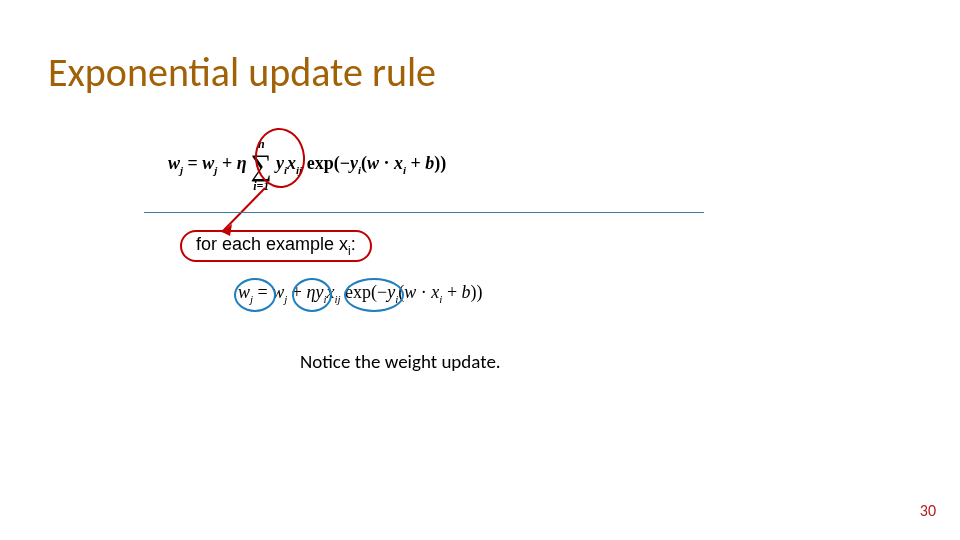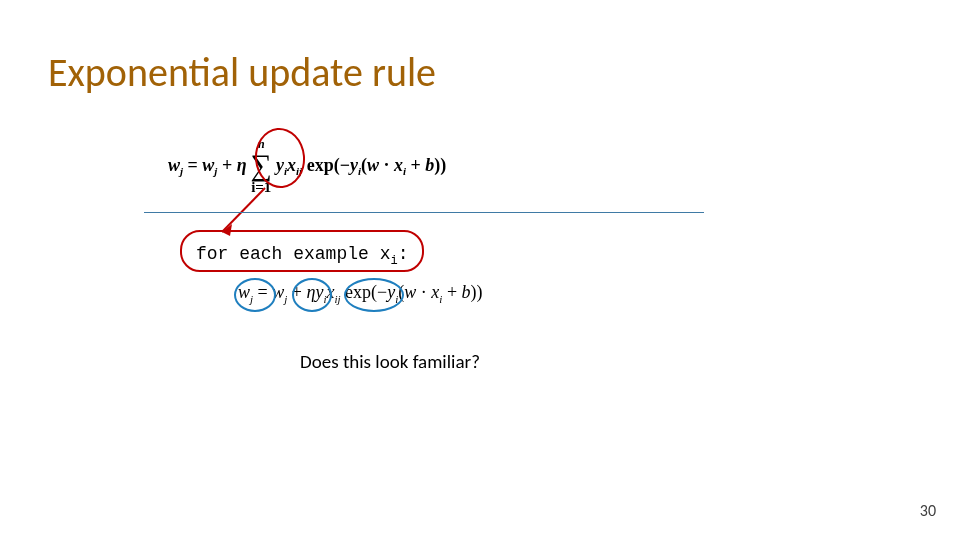--- a/index.html
+++ b/index.html
@@ -19,21 +19,21 @@
     top: 48px;
     font-size: 40px;
     font-weight: 400;
     color: #a16207;
   }
   .page-number {
     position: absolute;
     right: 24px;
     bottom: 20px;
     font-size: 16px;
-    color: #404040;
+    color: #b91c1c;
   }
   .hr-line {
     position: absolute;
     left: 144px;
     top: 212px;
     width: 560px;
     height: 0;
     border-top: 1px solid #3f7aa5;
   }
   
@@ -49,21 +49,21 @@
   .eq1 .bigop {
     display: inline-block;
     vertical-align: middle;
     text-align: center;
     line-height: 1.0;
     margin: 0 4px;
     position: relative;
   }
   .eq1 .bigop .n     { font-size: 12px; font-style: italic; display: block; }
   .eq1 .bigop .sigma { font-size: 30px; font-weight: 400; display: block; }
-  .eq1 .bigop .from  { font-size: 15px; display: block; }
+  .eq1 .bigop .from  { font-size: 12px; font-style: italic; display: block; }
   .sub { font-size: 11px; vertical-align: sub; font-style: italic; }
   .ital { font-style: italic; }
   
   .red-ellipse {
     position: absolute;
     border: 2px solid #c00000;
     border-radius: 50%;
   }
   .sigma-ring {
     left: 255px; top: 128px; width: 46px; height: 56px;
@@ -77,23 +77,23 @@
   }
   .red-arrow line { stroke: #c00000; stroke-width: 2; }
   .red-arrow polygon { fill: #c00000; }
   
   .caption {
     position: absolute;
     left: 180px;
     top: 230px;
     border: 2px solid #c00000;
     border-radius: 20px;
-    padding: 12px 14px 2px 14px;
+    padding: 2px 14px 2px 14px;
     font-size: 18px;
-    font-family: Liberation Mono, monospace;
+    font-family: Liberation Sans, sans-serif;
   }
   .caption .subi { font-size: 12px; vertical-align: sub; }
   
   .eq2 {
     position: absolute;
     left: 238px;
     top: 282px;
     font-family: "Cambria Math", "Times New Roman", serif;
     font-size: 18px;
     font-weight: 400;
@@ -141,16 +141,16 @@
 
 <div class="eq2">
   <span class="ital">w</span><span class="sub">j</span><span> = </span><span class="ital">w</span><span class="sub">j</span><span> + </span><span class="ital">η</span><span class="ital">y</span><span class="sub">i</span><span class="ital">x</span><span class="sub">ij</span><span> exp(−</span><span class="ital">y</span><span class="sub">i</span><span>(</span><span class="ital">w</span><span> · </span><span class="ital">x</span><span class="sub">i</span><span> + </span><span class="ital">b</span><span>))</span>
 </div>
 
 <span class="blue-ring ring-a"></span>
 <span class="blue-ring ring-b"></span>
 <span class="blue-ring ring-c"></span>
 
 <div class="notice">
-  <div>Does this look familiar?</div>
+  <div>Notice the weight update.</div>
 </div>
 
 <div class="page-number">30</div>
 
 </body></html>

